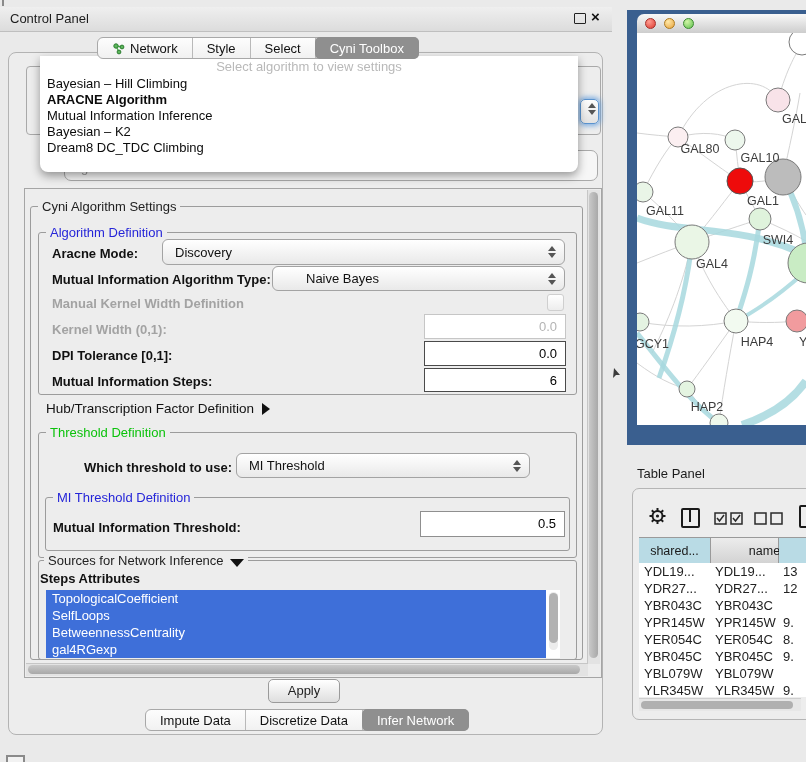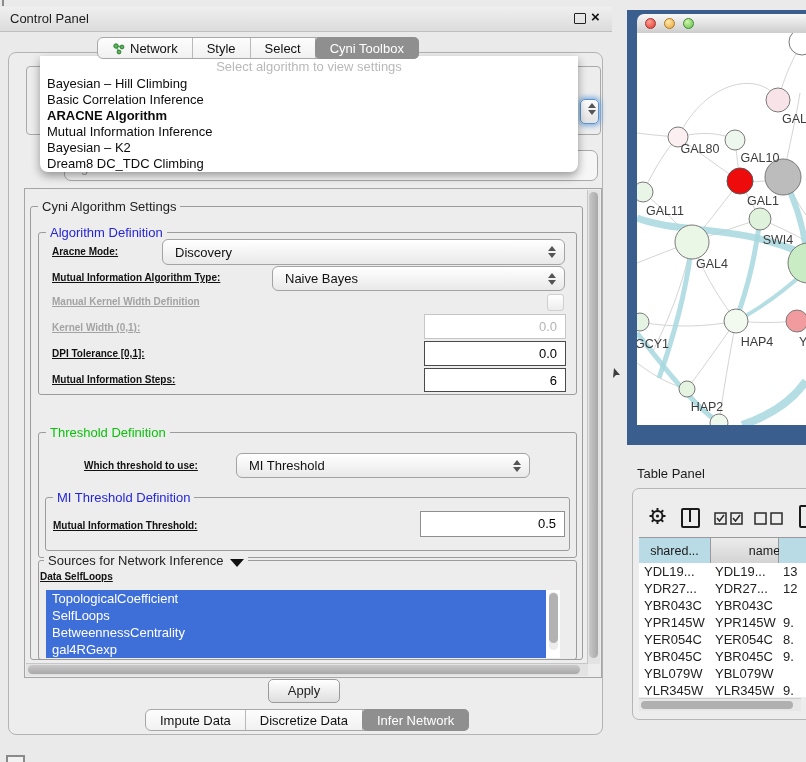--- a/index.html
+++ b/index.html
@@ -38,21 +38,21 @@
   .pane{left:24px;top:188px;width:576px;height:488px;border:1px solid #a5a5a5;background:#ededed;z-index:10;}
   .vscroll{right:1px;top:1px;width:12px;height:474px;background:#e3e3e3;border-left:1px solid #c6c6c6;}
   .vthumb{left:1px;top:2px;width:9px;height:466px;background:linear-gradient(90deg,#c9c9c9,#a8a8a8);border-radius:5px;}
   .hscroll{left:1px;bottom:1px;width:562px;height:12px;background:#e3e3e3;border-top:1px solid #c6c6c6;}
   .hthumb{left:2px;top:1px;width:552px;height:9px;background:linear-gradient(#c9c9c9,#a8a8a8);border-radius:5px;}
   
   .gbox{border:1px solid #9c9c9c;border-radius:3px;}
   .gtitle{background:#ededed;padding:0 4px;font-size:13px;z-index:12;white-space:nowrap;}
   .blue{color:#2525d8;}
   .green{color:#0bc20b;}
-  .lbl{font-size:10px;font-weight:bold;color:#111;white-space:nowrap;text-decoration:underline;}
+  .lbl{font-size:13px;font-weight:bold;color:#111;white-space:nowrap;}
   .lbl.dis{color:#a3a3a3;}
   
   .combo{border:1px solid #a3a3a3;border-radius:6px;background:linear-gradient(#ffffff,#e9e9e9);
          display:flex;align-items:center;box-sizing:border-box;}
   .combo .val{flex:1;padding-left:12px;font-size:13px;color:#111;}
   .stepper{width:16px;display:flex;flex-direction:column;align-items:center;gap:2px;margin-right:4px;}
   .tri-up{width:0;height:0;border-left:4px solid transparent;border-right:4px solid transparent;border-bottom:5px solid #555;}
   .tri-dn{width:0;height:0;border-left:4px solid transparent;border-right:4px solid transparent;border-top:5px solid #555;}
   .tri-right{display:inline-block;width:0;height:0;border-top:6px solid transparent;border-bottom:6px solid transparent;
              border-left:8px solid #111;margin-left:8px;vertical-align:-2px;}
@@ -147,21 +147,20 @@
   <div class="abs frag-stepbtn">
     <div class="stepper" style="margin:3px 0 0 3px;">
         <div class="tri-up"></div>
         <div class="tri-dn"></div>
       </div>
   </div>
 
   <div class="abs popup">
     <div class="pop-ph">Select algorithm to view settings</div>
     <div class="pop-it">Bayesian – Hill Climbing</div>
-    <div class="pop-it">Basic Correlation Inference</div>
     <div class="pop-it sel">ARACNE Algorithm</div>
     <div class="pop-it">Mutual Information Inference</div>
     <div class="pop-it">Bayesian – K2</div>
     <div class="pop-it">Dream8 DC_TDC Climbing</div>
   </div>
 
   <div class="abs pane">
     <div class="abs vscroll">
         <div class="abs vthumb"></div>
       </div>
@@ -179,40 +178,43 @@
   <div class="abs lbl" style="left:52px;top:246px;z-index:12;">Aracne Mode:</div>
   <div class="abs combo" style="left:162px;top:239px;width:403px;height:26px;z-index:12;">
     <span class="val">Discovery</span>
     <span class="stepper">
         <span class="tri-up"></span>
         <span class="tri-dn"></span>
       </span>
   </div>
 
   <div class="abs lbl" style="left:52px;top:272px;z-index:12;">Mutual Information Algorithm Type:</div>
-  <div class="abs combo" style="left:272px;top:266px;width:293px;height:25px;z-index:12;">
+  <div class="abs combo" style="left:272px;top:266px;width:293px;height:25px;z-index:12;padding-left:21px;">
     <span class="val">Naive Bayes</span>
     <span class="stepper">
         <span class="tri-up"></span>
         <span class="tri-dn"></span>
       </span>
   </div>
 
   <div class="abs lbl dis" style="left:52px;top:296px;z-index:12;">Manual Kernel Width Definition</div>
   <div class="abs checkbox" style="left:547px;top:294px;z-index:12;"></div>
 
   <div class="abs lbl dis" style="left:52px;top:322px;z-index:12;">Kernel Width (0,1):</div>
   <div class="abs field f-dis" style="left:424px;top:314px;width:142px;height:25px;z-index:12;">0.0</div>
 
   <div class="abs lbl" style="left:52px;top:348px;z-index:12;">DPI Tolerance [0,1]:</div>
   <div class="abs field f-en" style="left:424px;top:341px;width:142px;height:25px;z-index:12;">0.0</div>
 
   <div class="abs lbl" style="left:52px;top:374px;z-index:12;">Mutual Information Steps:</div>
   <div class="abs field f-en" style="left:424px;top:368px;width:142px;height:24px;z-index:12;">6</div>
 
+  <div class="abs" style="left:46px;top:401px;z-index:12;font-size:13.5px;color:#111;">
+    <span>Hub/Transcription Factor Definition</span><span class="tri-right"></span>
+  </div>
 
   <div class="abs gbox" style="left:38px;top:432px;width:537px;height:124px;z-index:11;"></div>
   <div class="abs gtitle green" style="left:46px;top:425px;z-index:12;">Threshold Definition</div>
 
   <div class="abs lbl" style="left:84px;top:460px;z-index:12;">Which threshold to use:</div>
   <div class="abs combo" style="left:236px;top:453px;width:294px;height:25px;z-index:12;">
     <span class="val">MI Threshold</span>
     <span class="stepper">
         <span class="tri-up"></span>
         <span class="tri-dn"></span>
@@ -221,21 +223,21 @@
 
   <div class="abs gbox" style="left:45px;top:497px;width:523px;height:52px;z-index:11;"></div>
   <div class="abs gtitle blue" style="left:53px;top:490px;z-index:12;">MI Threshold Definition</div>
   <div class="abs lbl" style="left:53px;top:520px;z-index:12;">Mutual Information Threshold:</div>
   <div class="abs field f-mid" style="left:420px;top:511px;width:145px;height:26px;z-index:12;">0.5</div>
 
   <div class="abs gbox" style="left:38px;top:560px;width:537px;height:98px;z-index:11;"></div>
   <div class="abs gtitle" style="left:44px;top:553px;z-index:12;">
     <span>Sources for Network Inference</span><span class="tri-down-b"></span>
   </div>
-  <div class="abs lbl" style="left:40px;top:571px;z-index:12;">Data SelfLoops</div>
+  <div class="abs lbl" style="left:40px;top:571px;z-index:12;">Steps Attributes</div>
 
   <div class="abs listbox" style="z-index:12;">
     <div class="li">TopologicalCoefficient</div>
     <div class="li">SelfLoops</div>
     <div class="li">BetweennessCentrality</div>
     <div class="li">gal4RGexp</div>
     <div class="li-scroll">
         <div class="li-thumb"></div>
       </div>
   </div>

